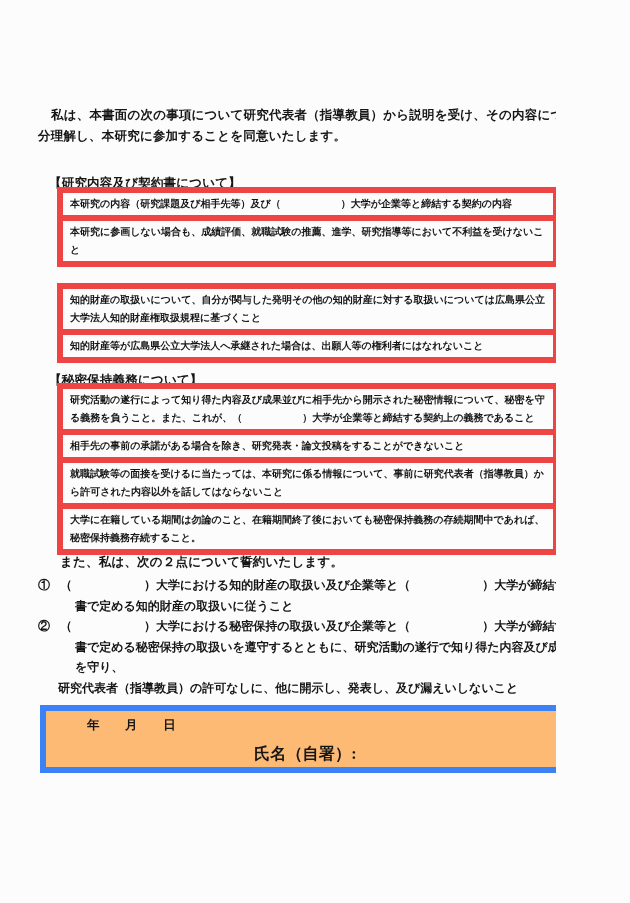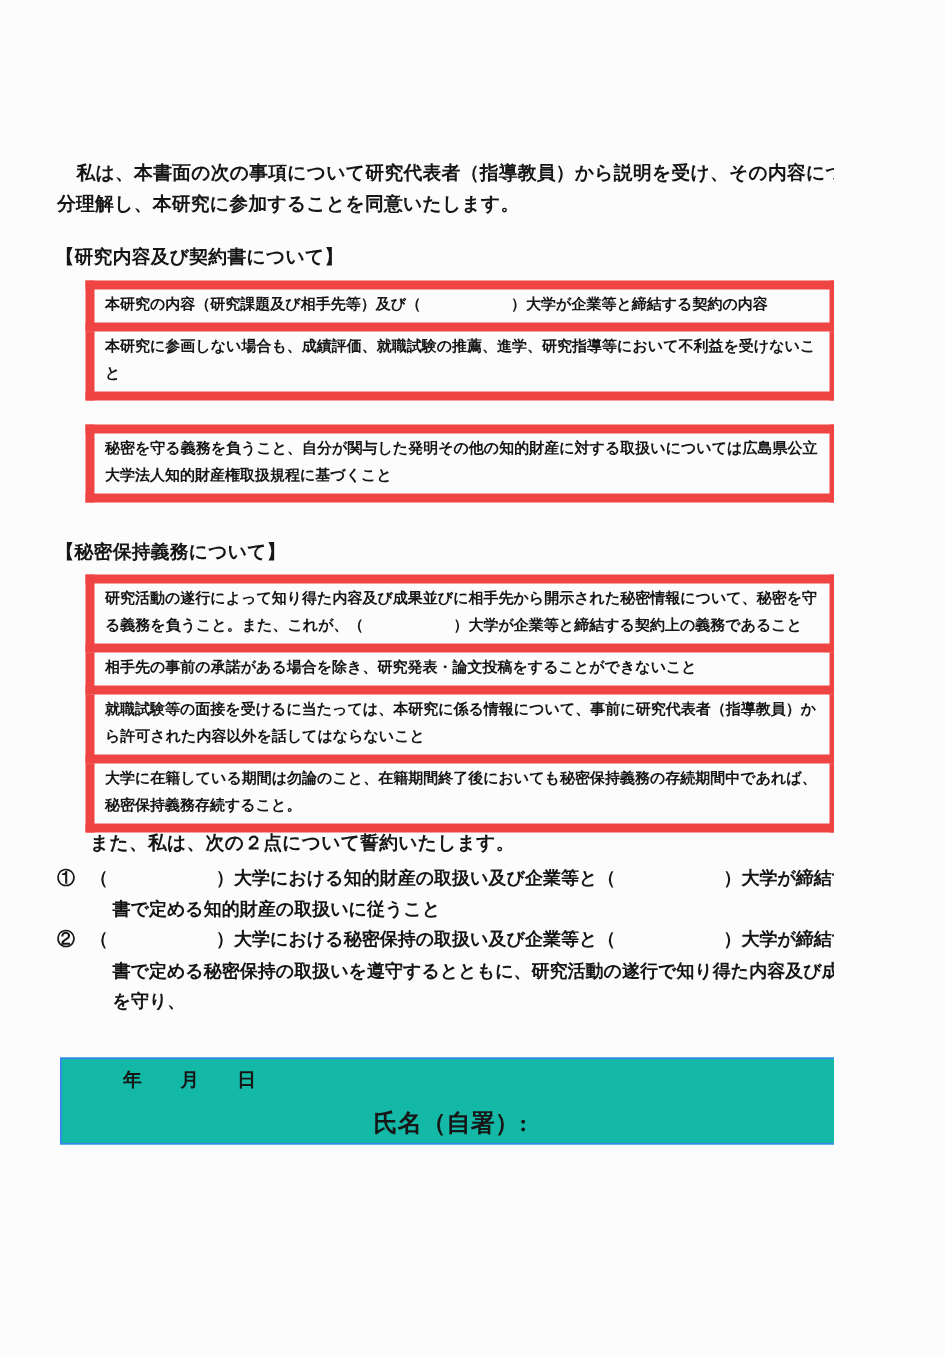--- a/index.html
+++ b/index.html
@@ -11,21 +11,21 @@
   .page{position:relative;width:556px;height:903px;overflow:hidden;font-weight:600;font-family:Liberation Serif, serif;}
 
   
   .intro{
     position:absolute;left:38px;top:105px;width:566px;margin:0;
     font-size:12.5px;line-height:21px;text-indent:13px;letter-spacing:.2px;
   }
 
   
   .sec-h{
-    position:absolute;left:37px;margin:0;
+    position:absolute;left:37px;margin:12px;
     font-size:12.5px;font-weight:600;line-height:15px;letter-spacing:.2px;
   }
 
   
   .ctable{
     position:absolute;left:57px;width:541px;
     border-collapse:collapse;table-layout:fixed;
   }
   .ctable td{
     border:6px solid #ef4444;
@@ -45,21 +45,21 @@
     font-size:12.5px;line-height:21px;letter-spacing:.2px;text-align:center;
   }
   .pledge-item{position:absolute;left:38px;width:566px;font-size:12px;line-height:20.5px;}
   .pledge-item .marker{position:absolute;left:0;top:0;}
   .pledge-item .pbody{margin-left:22px;width:540px;padding-left:15px;text-indent:-15px;}
   .pledge-item .pcont{margin-left:20px;width:540px;}
 
   
   .sig-box{
     position:absolute;left:40px;top:705px;width:551px;height:56px;
-    border:1px solid #3b82f6;background:#14b8a6;
+    border:6px solid #3b82f6;background:#fdba74;
   }
   .sig-date{position:absolute;left:41px;top:6px;font-size:12.5px;letter-spacing:.2px;}
   .sig-name{position:absolute;left:208px;top:33px;font-size:16px;letter-spacing:.2px;}
   .seal{
     position:absolute;right:16px;top:32px;
     display:inline-flex;align-items:center;justify-content:center;
     width:14px;height:14px;border:1.2px solid #1c1c1c;border-radius:50%;
     font-size:9px;line-height:1;font-weight:700;
   }
 </style>
@@ -80,21 +80,25 @@
     <tr>
       <td class="txt">本研究に参画しない場合も、成績評価、就職試験の推薦、進学、研究指導等において不利益を受けないこと</td>
       <td class="box"><span class="cbx"></span></td>
     </tr>
   </tbody>
     </table>
 
   <table class="ctable" style="top:283px">
     <tbody>
         <tr>
-      <td class="txt">秘密を守る義務を負うこと、自分が関与した発明その他の知的財産に対する取扱いについては広島県公立大学法人知的財産権取扱規程に基づくこと</td>
+      <td class="txt">知的財産の取扱いについて、自分が関与した発明その他の知的財産に対する取扱いについては広島県公立大学法人知的財産権取扱規程に基づくこと</td>
+      <td class="box"><span class="cbx"></span></td>
+    </tr>
+    <tr>
+      <td class="txt">知的財産等が広島県公立大学法人へ承継された場合は、出願人等の権利者にはなれないこと</td>
       <td class="box"><span class="cbx"></span></td>
     </tr>
   </tbody>
     </table>
 
   <h2 class="sec-h" style="top:361px">【秘密保持義務について】</h2>
   <table class="ctable" style="top:383px">
     <tbody>
         <tr>
       <td class="txt">研究活動の遂行によって知り得た内容及び成果並びに相手先から開示された秘密情報について、秘密を守る義務を負うこと。また、これが、（　　　　　　）大学が企業等と締結する契約上の義務であること</td>
@@ -118,20 +122,21 @@
   <p class="pledge-intro" style="top:552px">また、私は、次の２点について誓約いたします。</p>
 
   <div class="pledge-item" style="top:575px">
     <span class="marker">①</span>
     <div class="pbody">（　　　　　　）大学における知的財産の取扱い及び企業等と（　　　　　　）大学が締結する契約書で定める知的財産の取扱いに従うこと</div>
   </div>
 
   <div class="pledge-item" style="top:616px">
     <span class="marker">②</span>
     <div class="pbody">（　　　　　　）大学における秘密保持の取扱い及び企業等と（　　　　　　）大学が締結する契約書で定める秘密保持の取扱いを遵守するとともに、研究活動の遂行で知り得た内容及び成果の秘密を守り、</div>
+    <div class="pcont">研究代表者（指導教員）の許可なしに、他に開示し、発表し、及び漏えいしないこと</div>
   </div>
 
   <div class="sig-box">
     <div class="sig-date">年　　月　　日</div>
     <span class="sig-name">氏名（自署）:</span>
     <span class="seal">
         <span>印</span>
       </span>
   </div>
 

